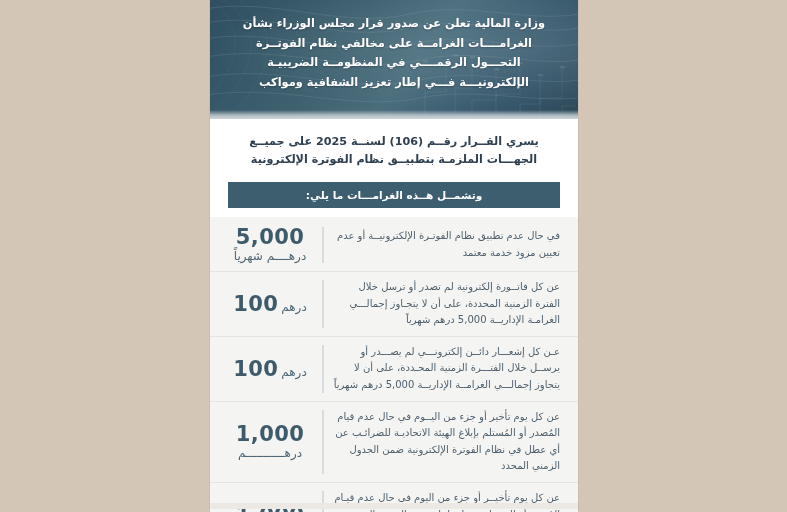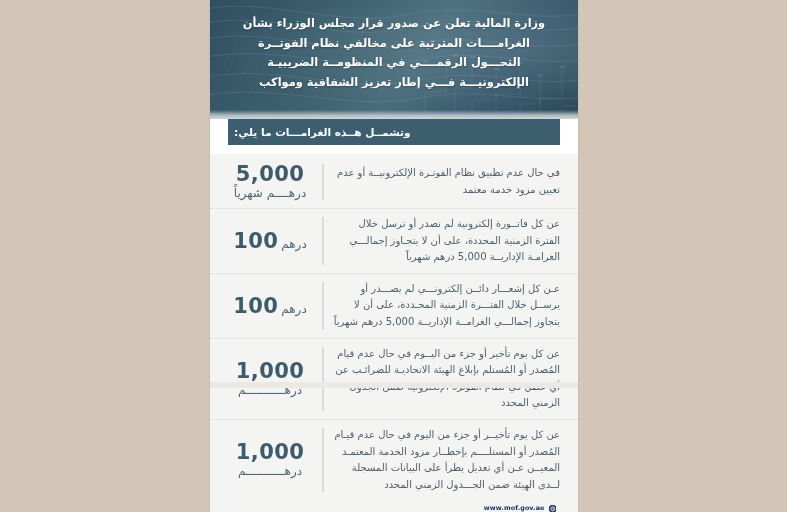--- a/index.html
+++ b/index.html
@@ -10,21 +10,21 @@
     width: 787px;
     height: 512px;
     overflow: hidden;
     background: #d4c6b7;
     font-family: "DejaVu Sans", "Liberation Sans", sans-serif;
   }
 
   .page {
     position: relative;
     width: 787px;
-    height: 388px;
+    height: 509px;
     background: #d4c6b7;
   }
 
   
   .poster {
     position: absolute;
     left: 210px;
     top: 0;
     width: 368px;
     height: 512px;
@@ -88,21 +88,21 @@
   }
 
   
   .banner-wrap {
     background: #ffffff;
     padding: 0 18px 9px 18px;
   }
   .banner {
     background: #3c5e6e;
     color: #ffffff;
-    text-align: left;
+    text-align: center;
     font-size: 10.6px;
     font-weight: bold;
     padding: 7px 6px 7px 6px;
     letter-spacing: 0.2px;
   }
 
   
   .rows {
     flex: 1 1 auto;
     background: #f4f4f2;
@@ -253,27 +253,31 @@
         </g>
         <g stroke="#8fabb8" stroke-width="0.5" fill="none" opacity="0.28">
           <path d="M0,0 C40,28 30,70 -12,108"></path>
           <path d="M14,0 C56,30 46,74 2,114"></path>
           <path d="M30,0 C74,32 62,78 16,119"></path>
         </g>
       </svg>
 
       <div class="header-title">
         <div>وزارة المالية تعلن عن صدور قرار مجلس الوزراء بشأن</div>
-        <div>الغرامــــات المترتبة على مخالفي نظام الفوتــرة</div>
+        <div>الغرامــــات الغرامــة على مخالفي نظام الفوتــرة</div>
         <div>التحـــول الرقمــــي في المنظومــة الضريبيـة</div>
         <div>الإلكترونيـــة فـــي إطار تعزيز الشفافية ومواكب</div>
       </div>
       <div class="header-fade"></div>
     </div>
 
+    <div class="subtitle-band">
+      <p>يسري القــرار رقــم (106) لسنــة 2025 على جميــع</p>
+      <p>الجهـــات الملزمـة بتطبيــق نظام الفوترة الإلكترونية</p>
+    </div>
 
     <div class="banner-wrap">
       <div class="banner">وتشمــل هــذه الغرامـــات ما يلي:</div>
     </div>
 
     <div class="rows">
 
       <div class="fine-row">
         <div class="fine-desc">في حال عدم تطبيق نظام الفوتـرة الإلكترونيــة أو عدم تعيين مزود خدمة معتمد</div>
         <div class="fine-divider"></div>

